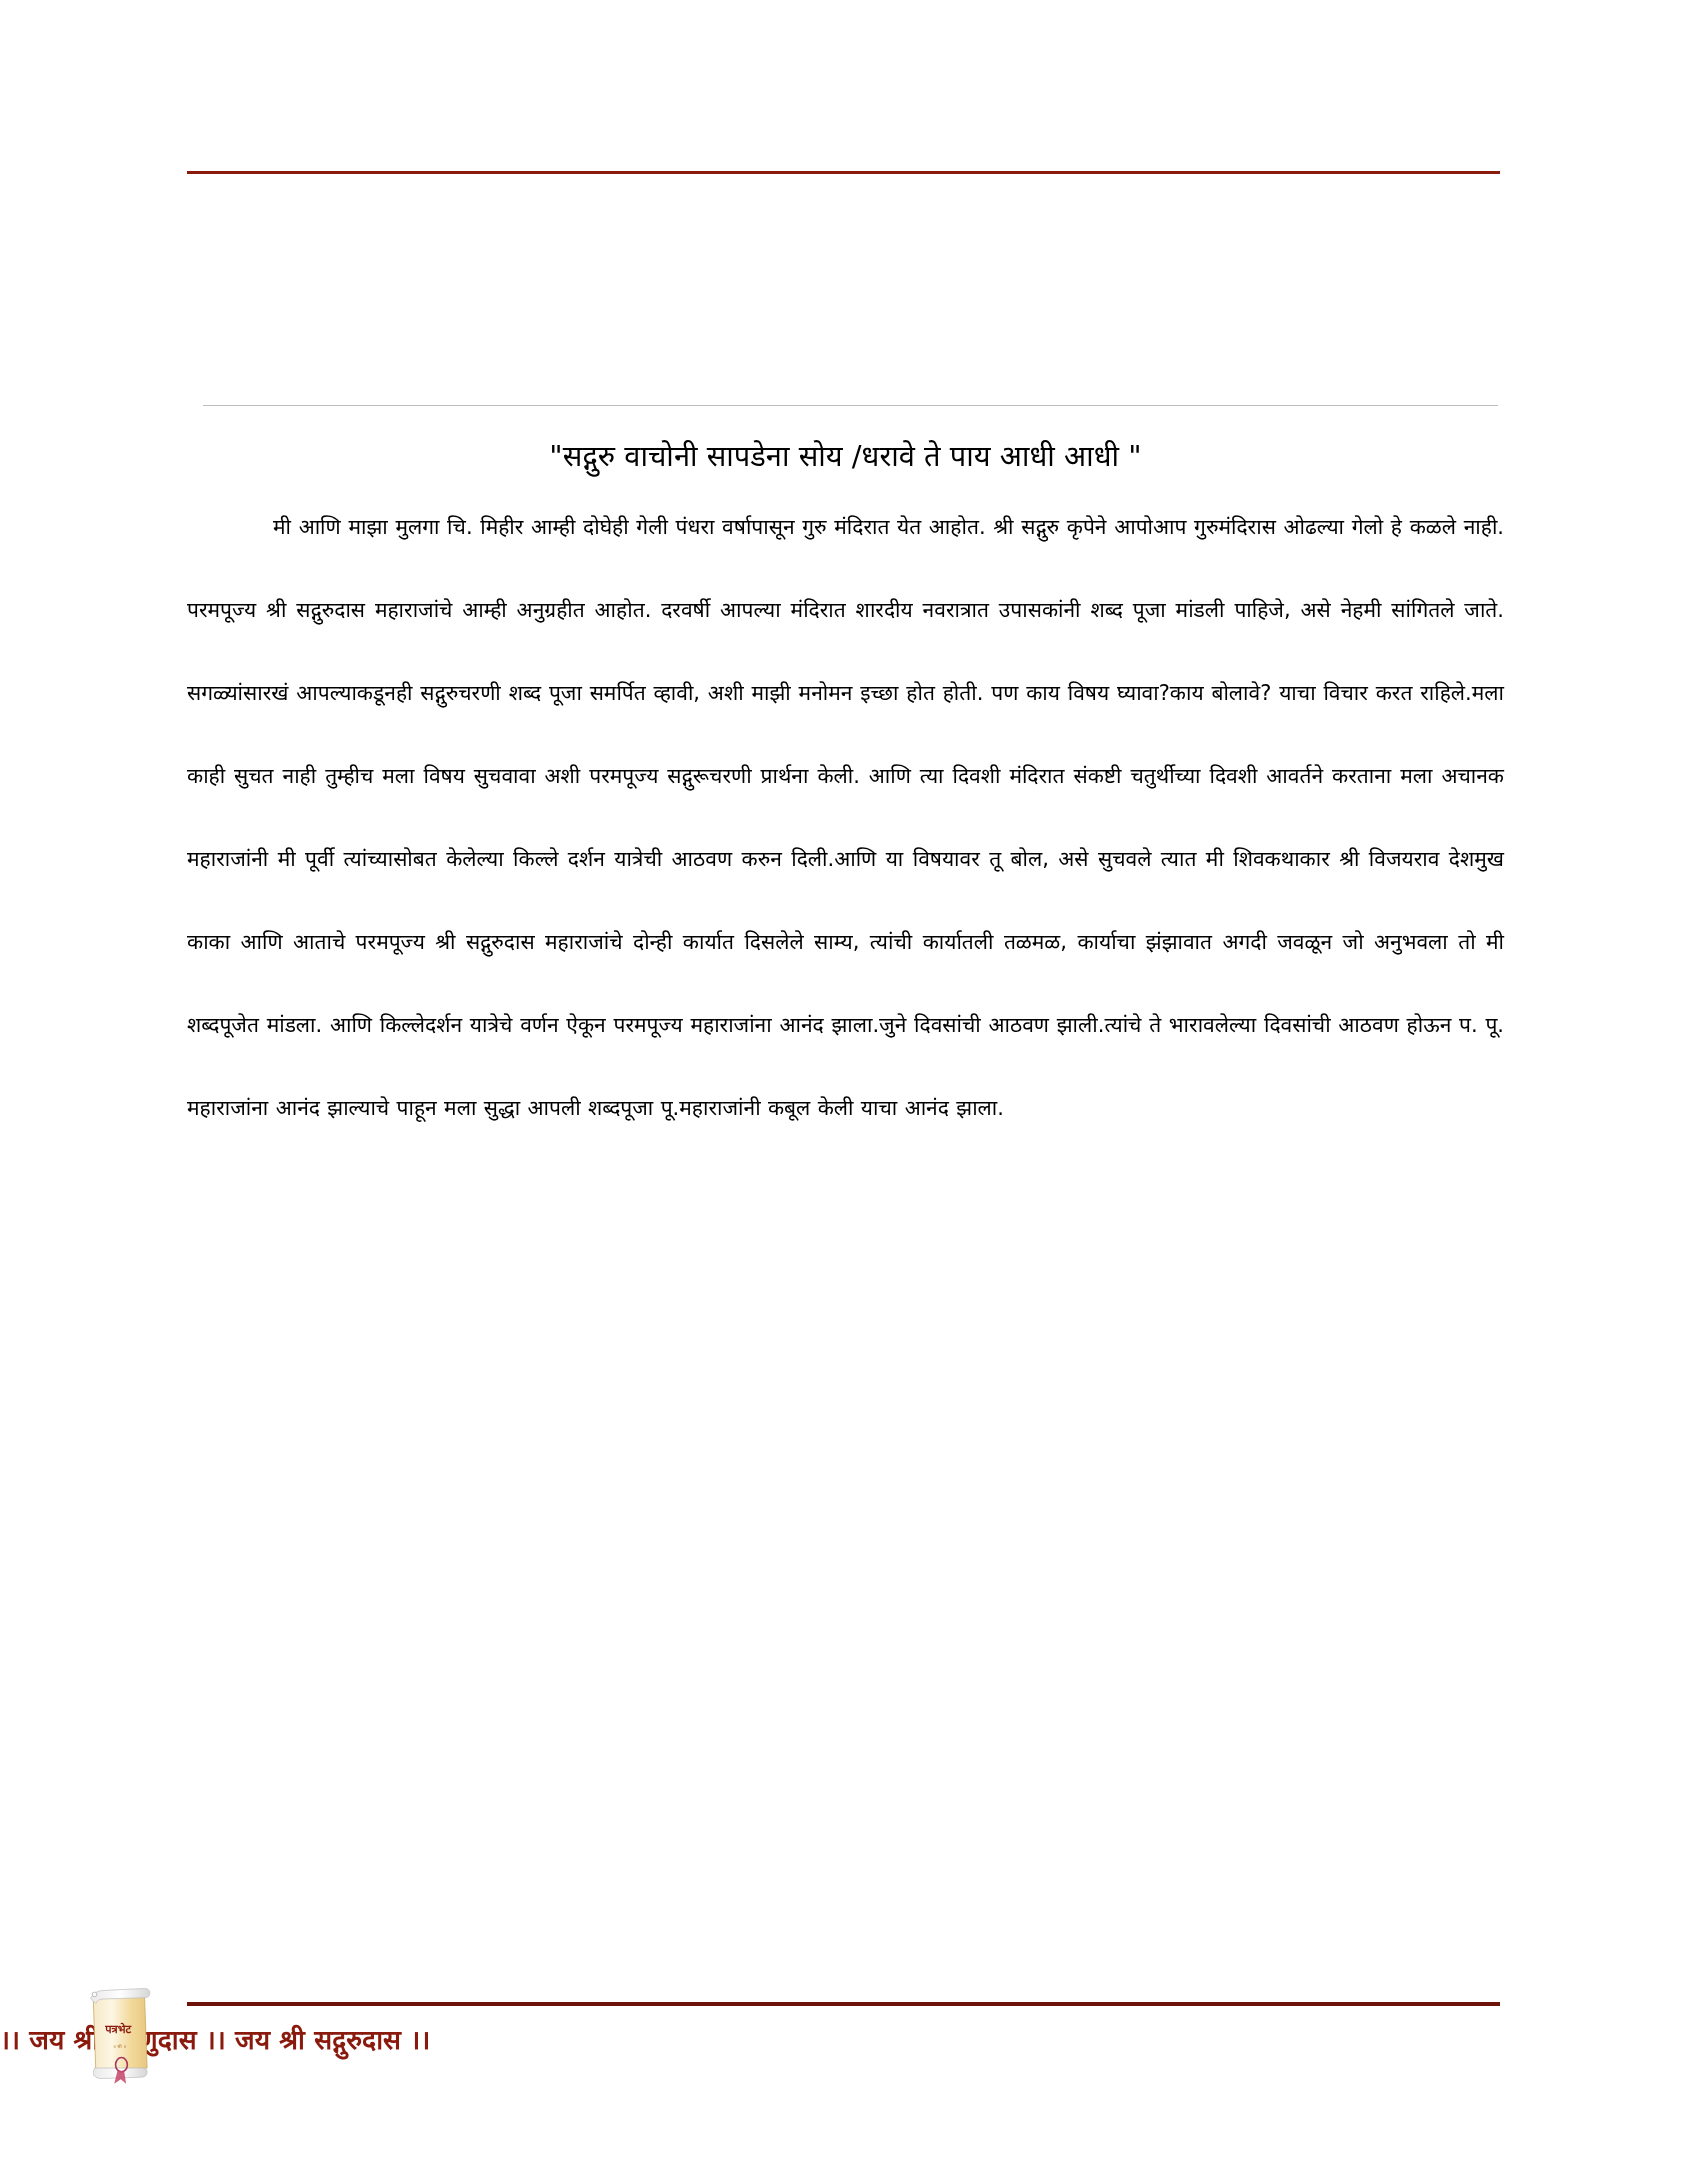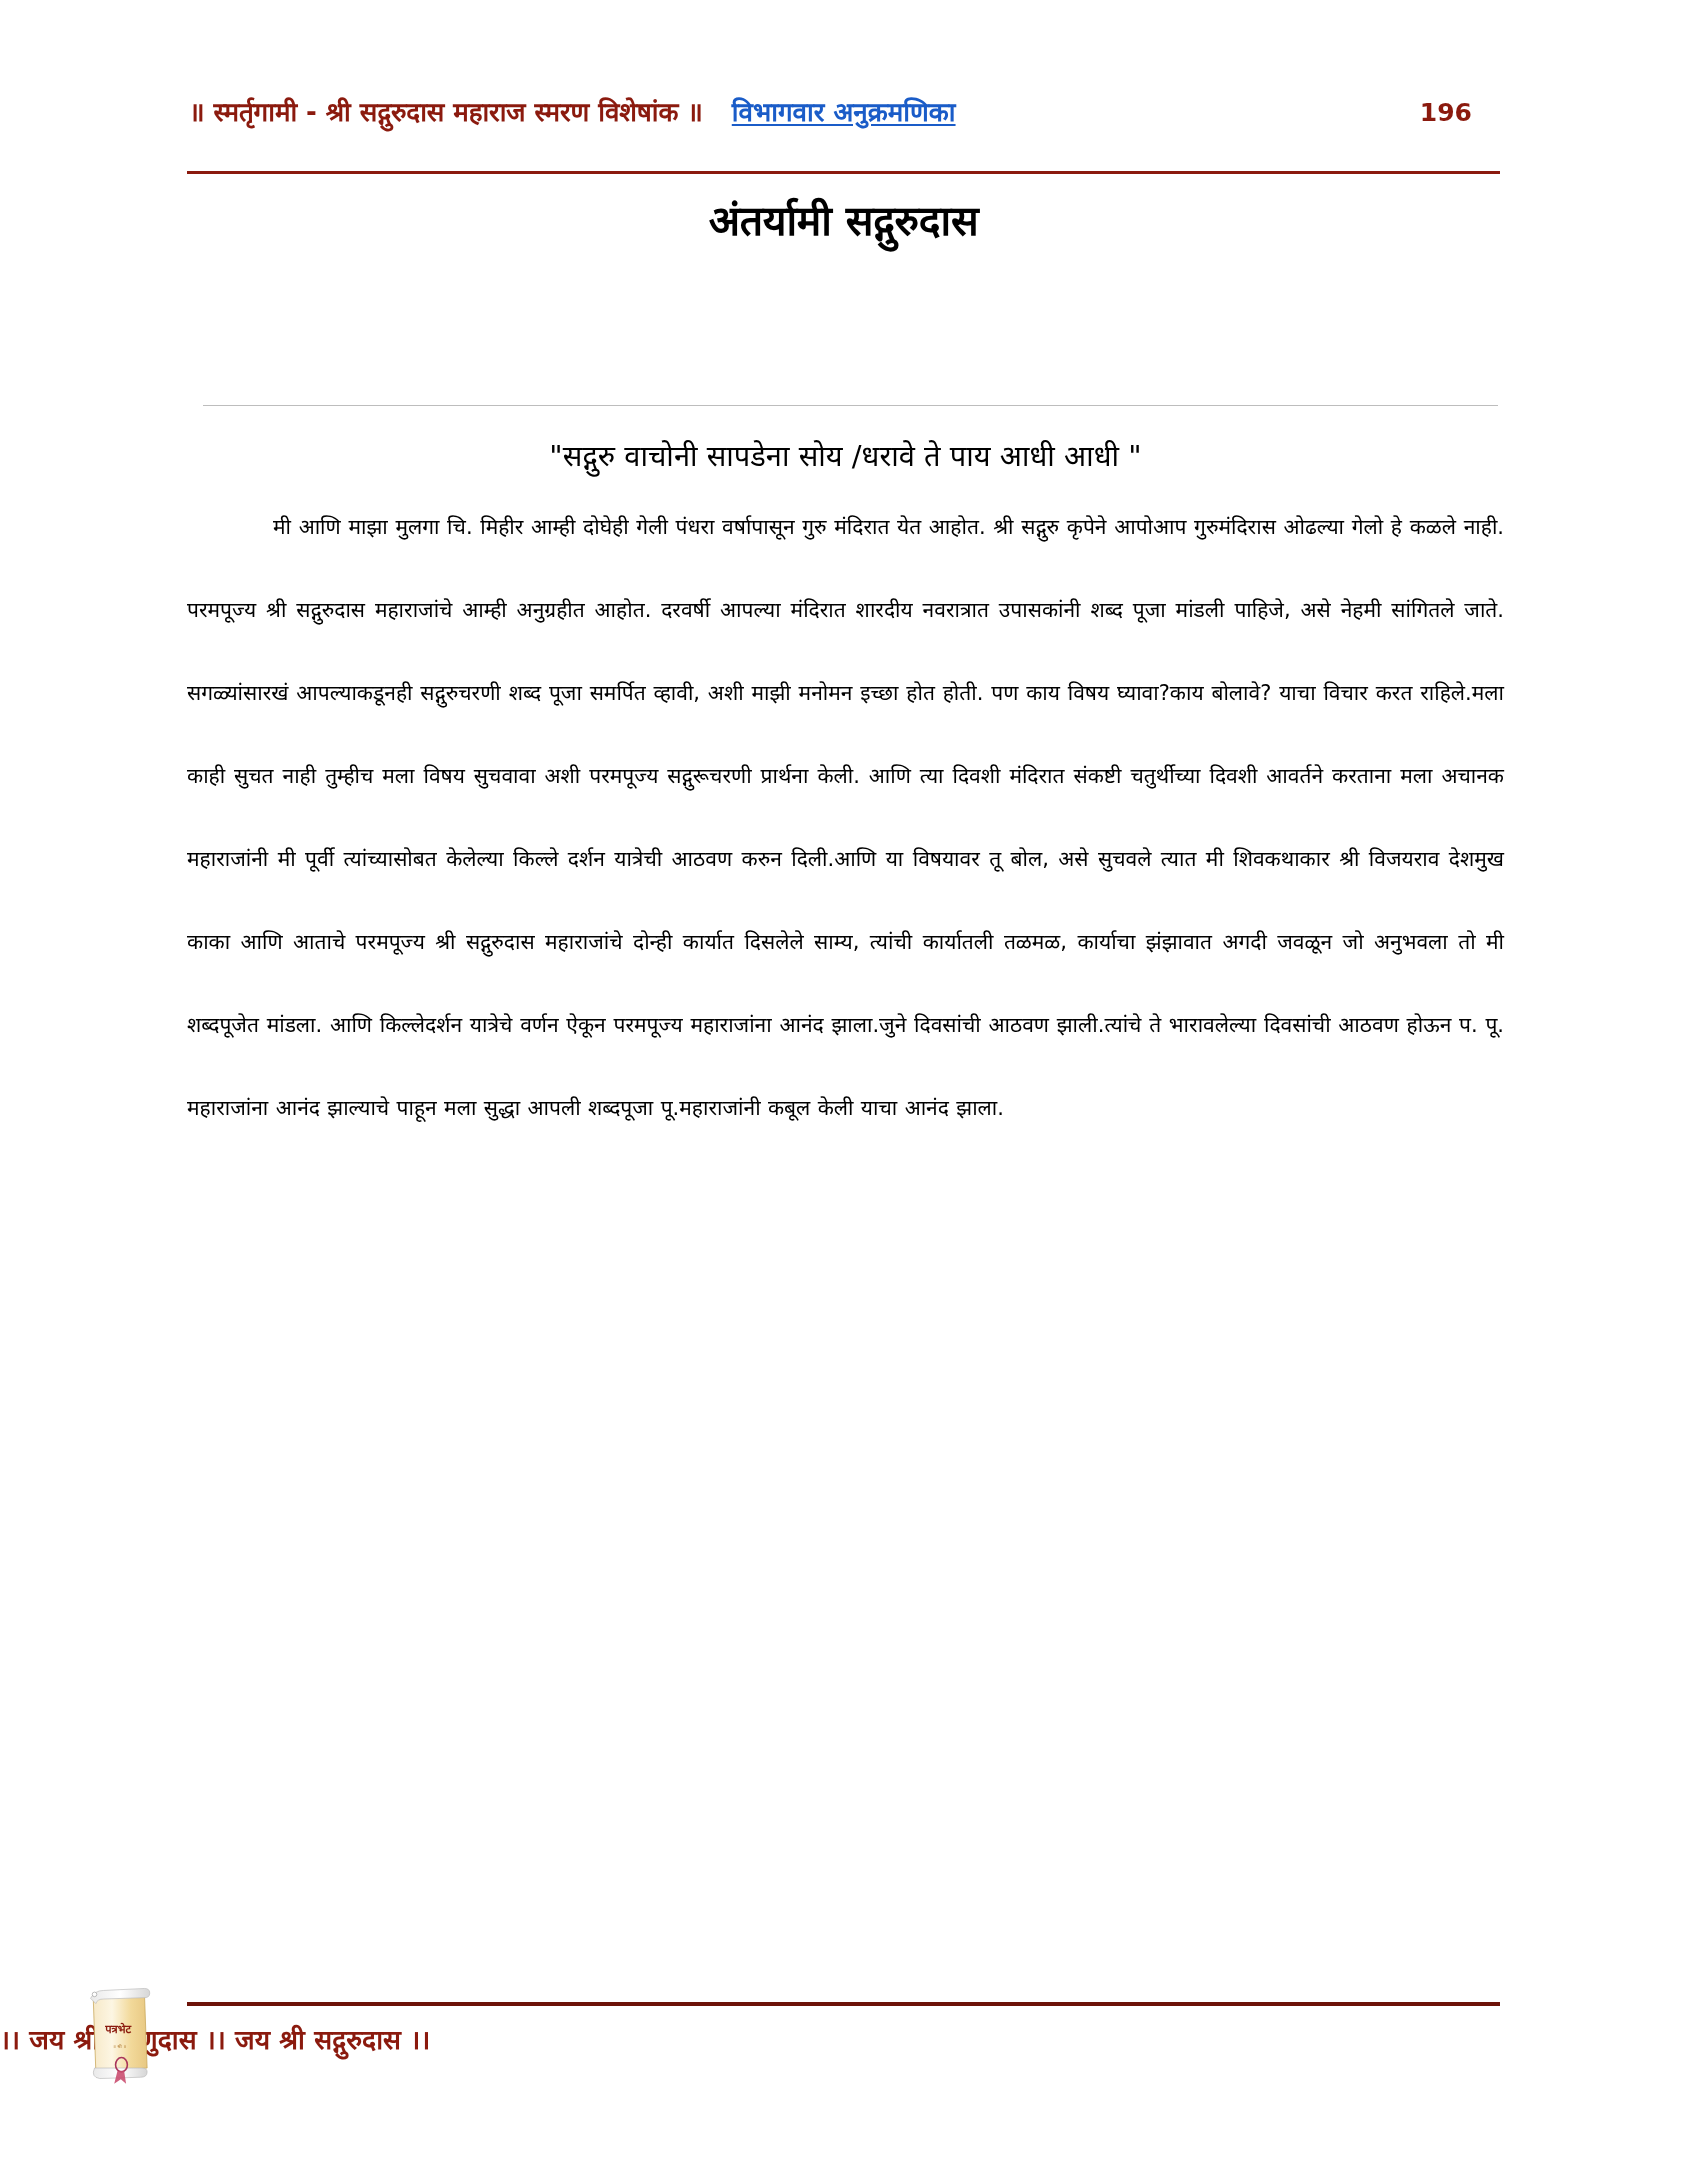--- a/index.html
+++ b/index.html
@@ -166,29 +166,23 @@
     left: 84px;
     width: 71px;
     height: 99px;
   }
 </style>
 </head>
 <body>
 
 <div class="page">
 
-  <div class="header-row">
-    <span class="header-title">॥ स्मर्तृगामी - श्री सद्गुरुदास महाराज स्मरण विशेषांक ॥</span>
-    <a class="header-link">विभागवार अनुक्रमणिका</a>
-    <span class="header-pageno">196</span>
-  </div>
 
   <div class="header-rule"></div>
 
-  <div class="doc-title">अंतर्यामी सद्गुरुदास</div>
 
 
   <div class="author-rule"></div>
 
   <div class="body-block">
     <div class="quote-line">"सद्गुरु वाचोनी सापडेना सोय /धरावे ते पाय आधी आधी "</div>
     <p class="para p1">मी आणि माझा मुलगा चि. मिहीर आम्ही दोघेही गेली पंधरा वर्षापासून गुरु मंदिरात येत आहोत. श्री सद्गुरु कृपेने आपोआप गुरुमंदिरास ओढल्या गेलो हे कळले नाही. परमपूज्य  श्री सद्गुरुदास महाराजांचे आम्ही अनुग्रहीत आहोत. दरवर्षी आपल्या मंदिरात शारदीय नवरात्रात उपासकांनी शब्द पूजा मांडली पाहिजे, असे नेहमी सांगितले जाते. सगळ्यांसारखं आपल्याकडूनही सद्गुरुचरणी शब्द पूजा समर्पित व्हावी, अशी माझी मनोमन इच्छा होत होती. पण काय विषय घ्यावा?काय बोलावे? याचा विचार करत राहिले.मला काही सुचत नाही तुम्हीच मला विषय सुचवावा अशी परमपूज्य सद्गुरूचरणी प्रार्थना केली. आणि त्या दिवशी मंदिरात संकष्टी चतुर्थीच्या दिवशी आवर्तने करताना मला अचानक महाराजांनी मी पूर्वी त्यांच्यासोबत केलेल्या किल्ले दर्शन यात्रेची आठवण करुन दिली.आणि या विषयावर तू बोल, असे सुचवले त्यात मी शिवकथाकार श्री विजयराव देशमुख काका आणि आताचे परमपूज्य श्री सद्गुरुदास महाराजांचे दोन्ही कार्यात दिसलेले साम्य, त्यांची कार्यातली तळमळ, कार्याचा झंझावात अगदी जवळून जो अनुभवला तो मी शब्दपूजेत मांडला. आणि किल्लेदर्शन यात्रेचे वर्णन ऐकून परमपूज्य महाराजांना आनंद झाला.जुने दिवसांची आठवण झाली.त्यांचे ते भारावलेल्या दिवसांची आठवण होऊन प. पू. महाराजांना आनंद झाल्याचे पाहून मला सुद्धा आपली शब्दपूजा पू.महाराजांनी कबूल केली याचा आनंद झाला.</p>
   </div>
 
   <div class="footer-rule"></div>

